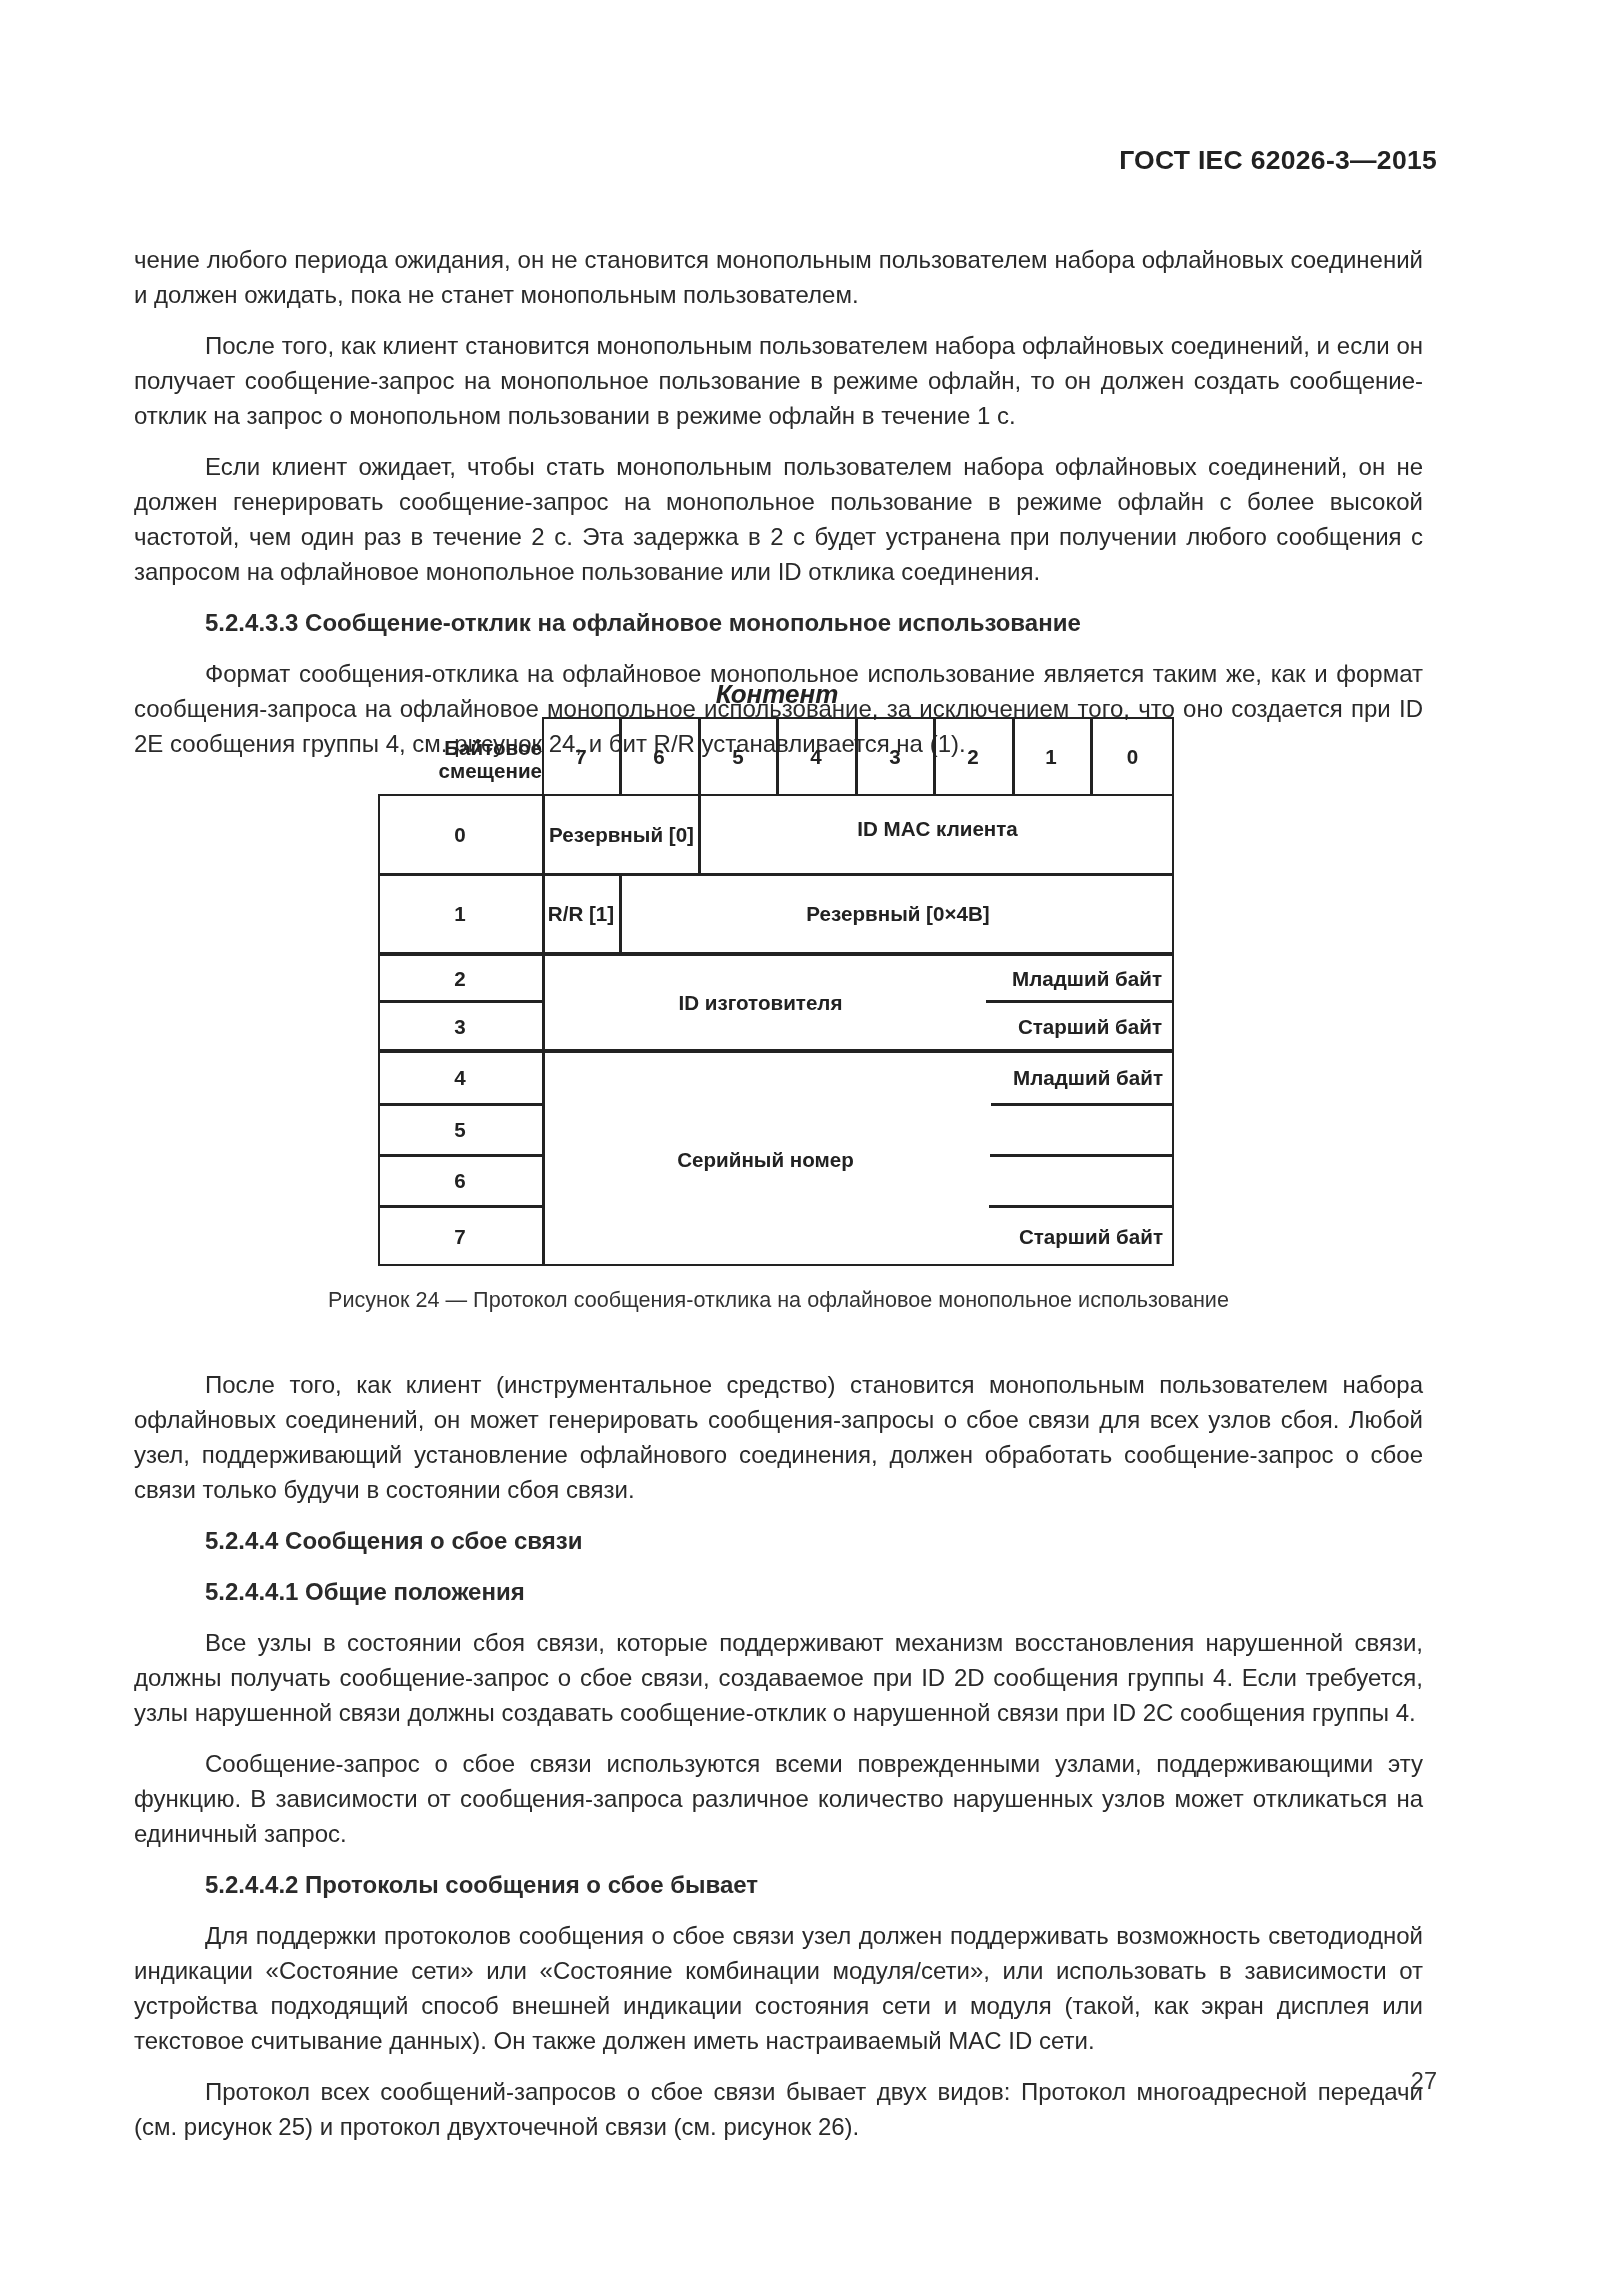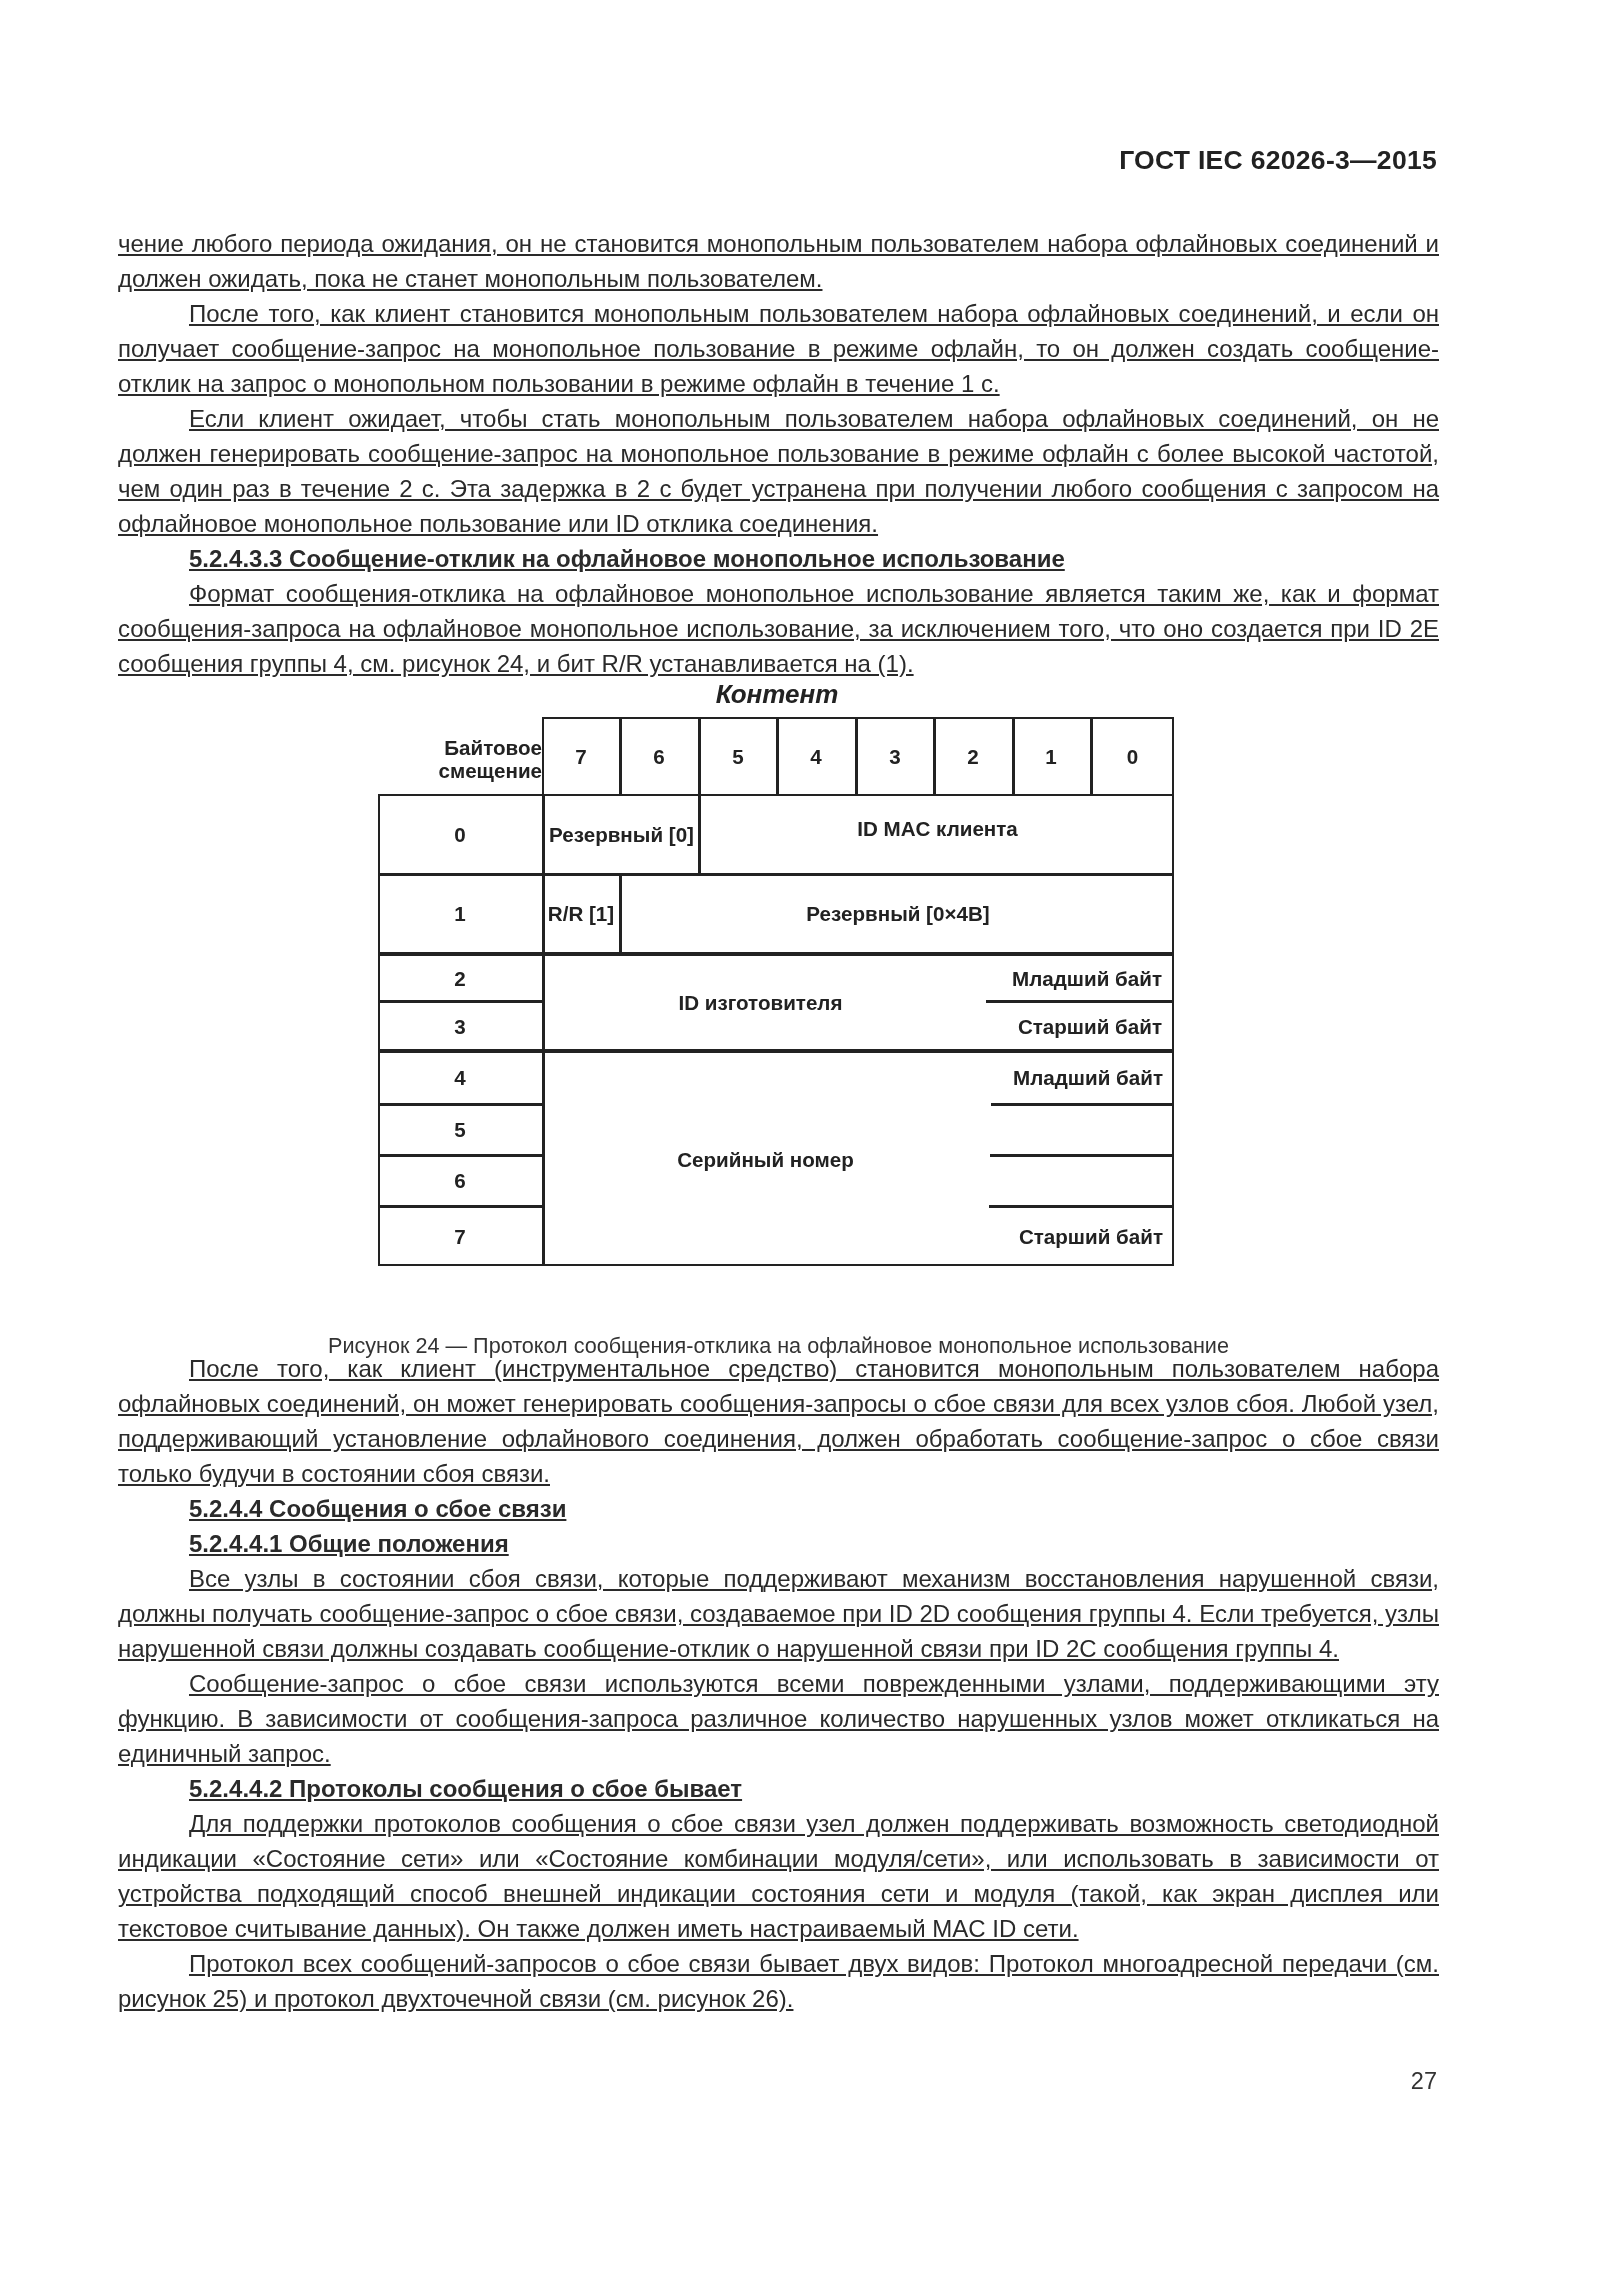--- a/index.html
+++ b/index.html
@@ -1,32 +1,32 @@
 <!DOCTYPE html>
 <html><head>
 <meta charset="utf-8">
 <style>
   html, body { margin:0; padding:0; background:#ffffff; }
   body { width:1621px; height:2293px; position:relative; overflow:hidden;
          font-family:"Liberation Sans", sans-serif; color:#222; }
   .header { position:absolute; top:145px; right:184px; font-weight:bold; font-size:26.5px; color:#222; letter-spacing:0.3px; }
   .text { position:absolute; left:118px; width:1321px; font-size:24px; line-height:35px; color:#2a2a2a; }
-  .text p { margin:0; text-align:justify;text-decoration:underline; }
+  .text p { margin:16px; text-align:justify; }
   .text p.ind { text-indent:71px; }
   .text p.h { font-weight:bold; text-indent:71px; }
   #block1 { top:226px; }
   #block2 { top:1351px; }
 
   .fig-title { position:absolute; top:679px; left:380px; width:794px; text-align:center; font-size:26px; font-weight:bold;font-style:italic; }
   .hdr-label { position:absolute; left:380px; top:720px; width:162px; height:78px; display:flex; align-items:center; justify-content:center; text-align:right; font-size:20.6px; font-weight:bold; line-height:23.5px; }
   .tbl { position:absolute; border:2.9px solid #222; box-sizing:border-box; }
   .cell { position:absolute; box-sizing:border-box; display:flex; align-items:center; justify-content:center; text-align:center; font-size:20.6px; font-weight:bold; line-height:23.5px; color:#222; }
   .hline { position:absolute; height:2.9px; background:#222; }
   .vline { position:absolute; width:2.9px; background:#222; }
-  .caption { position:absolute; top:1333px; left:118px; width:1321px; text-align:center; font-size:21.6px; color:#333; }
+  .caption { position:absolute; top:1287px; left:118px; width:1321px; text-align:center; font-size:21.6px; color:#333; }
   .pagenum { position:absolute; top:2068px; right:184px; font-size:23.5px; color:#333; }
 </style>
 </head>
 <body>
 
 <div class="header">ГОСТ IEC 62026-3—2015</div>
 
 <div class="text" id="block1">
   <p class="plain">чение любого периода ожидания, он не становится монопольным пользователем набора офлайновых соединений и должен ожидать, пока не станет монопольным пользователем.</p>
   <p class="ind">После того, как клиент становится монопольным пользователем набора офлайновых соединений, и если он получает сообщение-запрос на монопольное пользование в режиме офлайн, то он должен создать сообщение-отклик на запрос о монопольном пользовании в режиме офлайн в течение 1 с.</p>

